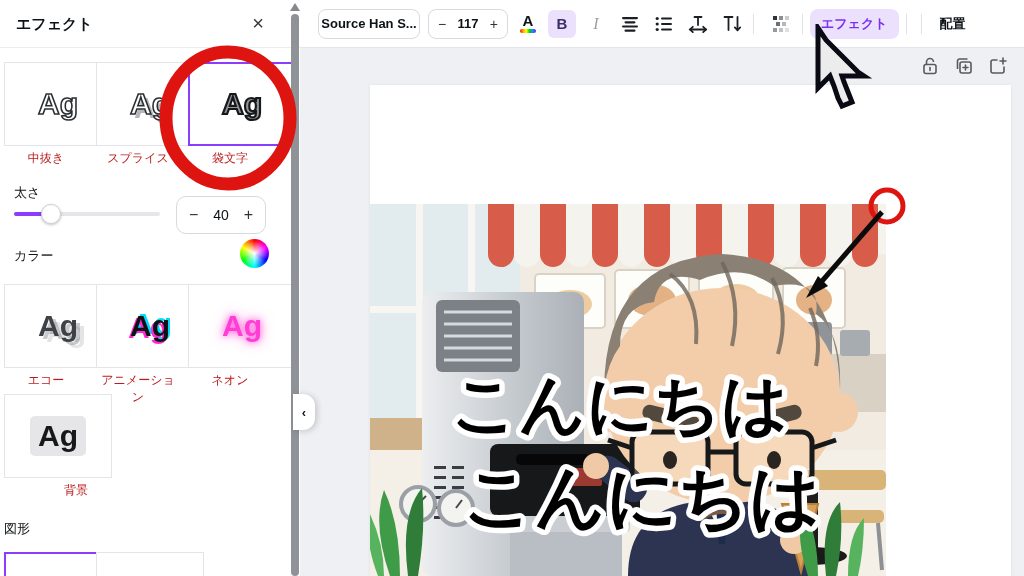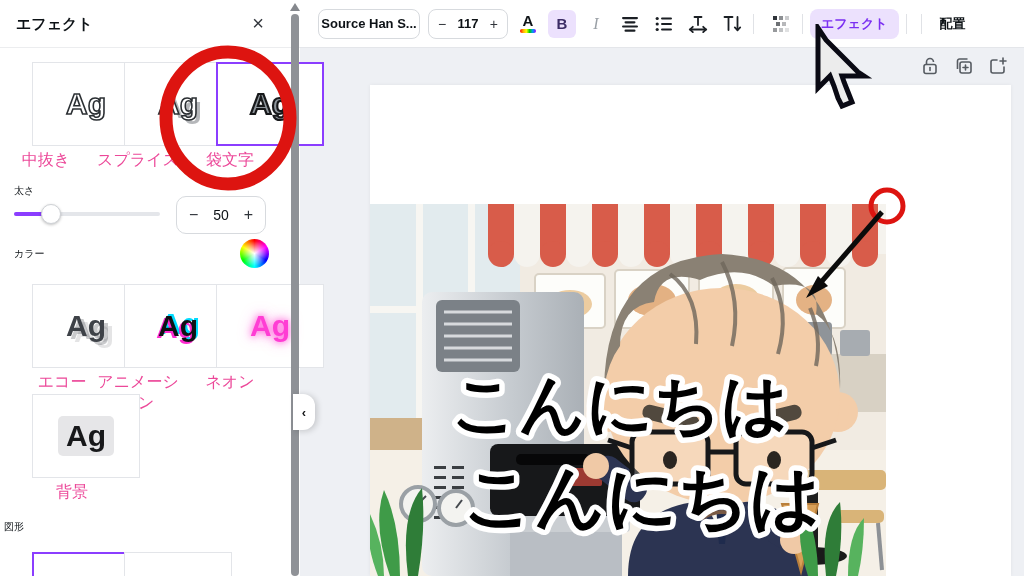--- a/index.html
+++ b/index.html
@@ -30,32 +30,32 @@
              font-size:13px; font-weight:bold; cursor:pointer; white-space:nowrap; }
   .tb-effects { background:#ece1fd; color:#7b2ff2; }
   .tb-text { color:#0d1216; }
 
   
   .panel { position:absolute; left:0; top:0; width:300px; height:576px; background:#fff; z-index:12; }
   .panel-hd { position:absolute; left:0; top:0; width:100%; height:48px; border-bottom:1px solid #ecedef; }
   .panel-title { position:absolute; left:16px; top:15px; font-size:15px; font-weight:bold; }
   .panel-close { position:absolute; right:36px; top:11px; font-size:20px; color:#33373d; cursor:pointer; line-height:24px; }
   .card { position:absolute; width:108px; height:84px; background:#fff; border:1px solid #e3e5e9;
-          border-radius:0; display:flex; align-items:center; justify-content:center; cursor:pointer;margin-left:28px; }
+          border-radius:0; display:flex; align-items:center; justify-content:center; cursor:pointer; }
   .card.sel { border:2px solid #8b3dff; }
   .card .ag { font-size:30px; font-weight:bold; font-family:"Liberation Sans", sans-serif; }
   .ag-hollow  { color:#fff; -webkit-text-stroke:1.6px #2b2f33; }
   .ag-splice  { color:#fff; -webkit-text-stroke:1.6px #2b2f33; text-shadow:4px 4px 0 rgba(120,124,130,.55); }
   .ag-outline { color:#8f969c; -webkit-text-stroke:2.2px #17181a; }
   .ag-echo    { color:#3e4248; text-shadow:4px 3px 0 rgba(62,66,72,.28), 8px 6px 0 rgba(62,66,72,.14); }
   .ag-glitch  { color:#101114; text-shadow:-2px 2px 0 #ff2bd1, 2px -2px 0 #00dbff; }
   .ag-neon    { color:#ff3dd4; text-shadow:0 0 7px rgba(255,61,212,.85), 0 0 14px rgba(255,61,212,.5); }
   .ag-bg      { color:#17181a; background:#e6e6e8; border-radius:5px; padding:3px 8px; }
-  .card-label { position:absolute; width:84px; text-align:center; font-size:16px; color:#ec4899; }
-  .sec-label { position:absolute; left:14px; font-size:10px; color:#0d1216; }
+  .card-label { position:absolute; width:84px; text-align:center; font-size:12px; color:#b91c1c; }
+  .sec-label { position:absolute; left:14px; font-size:13px; color:#0d1216; }
   .slider-track { position:absolute; left:14px; top:212px; width:146px; height:4px; border-radius:2px;
                   background:#e4e6ea; cursor:pointer; }
   .slider-fill { position:absolute; left:0; top:0; height:4px; width:32px; border-radius:2px; background:#8b3dff; }
   .slider-thumb { position:absolute; left:27px; top:-8px; width:20px; height:20px; border-radius:50%;
                   background:#fff; border:1px solid #cfd2d6; box-shadow:0 1px 3px rgba(0,0,0,.25); cursor:pointer; }
   .stepper { position:absolute; left:176px; top:196px; width:90px; height:38px; border:1px solid #d7dade;
              border-radius:10px; background:#fff; display:flex; align-items:center;
              justify-content:space-between; padding:0 12px; }
   .stepper .sbtn { font-size:16px; color:#30343a; cursor:pointer; }
   .stepper .sval { font-size:14px; }
@@ -386,37 +386,37 @@
     <div class="card-label" style="left:96px; top:150px;">スプライス</div>
     <div class="card-label" style="left:188px; top:150px;">袋文字</div>
 
     <div class="sec-label" style="top:184px;">太さ</div>
     <div class="slider-track">
       <div class="slider-fill"></div>
       <div class="slider-thumb"></div>
     </div>
     <div class="stepper">
       <span class="sbtn">−</span>
-      <span class="sval">50</span>
+      <span class="sval">40</span>
       <span class="sbtn">+</span>
     </div>
 
     <div class="sec-label" style="top:247px;">カラー</div>
     <div class="color-wheel"></div>
 
     <div class="card" style="left:4px; top:284px;">
       <span class="ag ag-echo">Ag</span>
     </div>
     <div class="card" style="left:96px; top:284px;">
       <span class="ag ag-glitch">Ag</span>
     </div>
     <div class="card" style="left:188px; top:284px;">
       <span class="ag ag-neon">Ag</span>
     </div>
-    <div class="card-label" style="left:20px; top:372px;">エコー</div>
+    <div class="card-label" style="left:4px; top:372px;">エコー</div>
     <div class="card-label" style="left:96px; top:372px;">アニメーション</div>
     <div class="card-label" style="left:188px; top:372px;">ネオン</div>
 
     <div class="card" style="left:4px; top:394px;">
       <span class="ag ag-bg">Ag</span>
     </div>
     <div class="card-label" style="left:4px; top:482px;text-align:right;">背景</div>
 
     <div class="sec-label" style="top:520px; font-weight:normal; left:4px;">図形</div>
     <div class="card sel" style="left:4px; top:552px;"></div>

